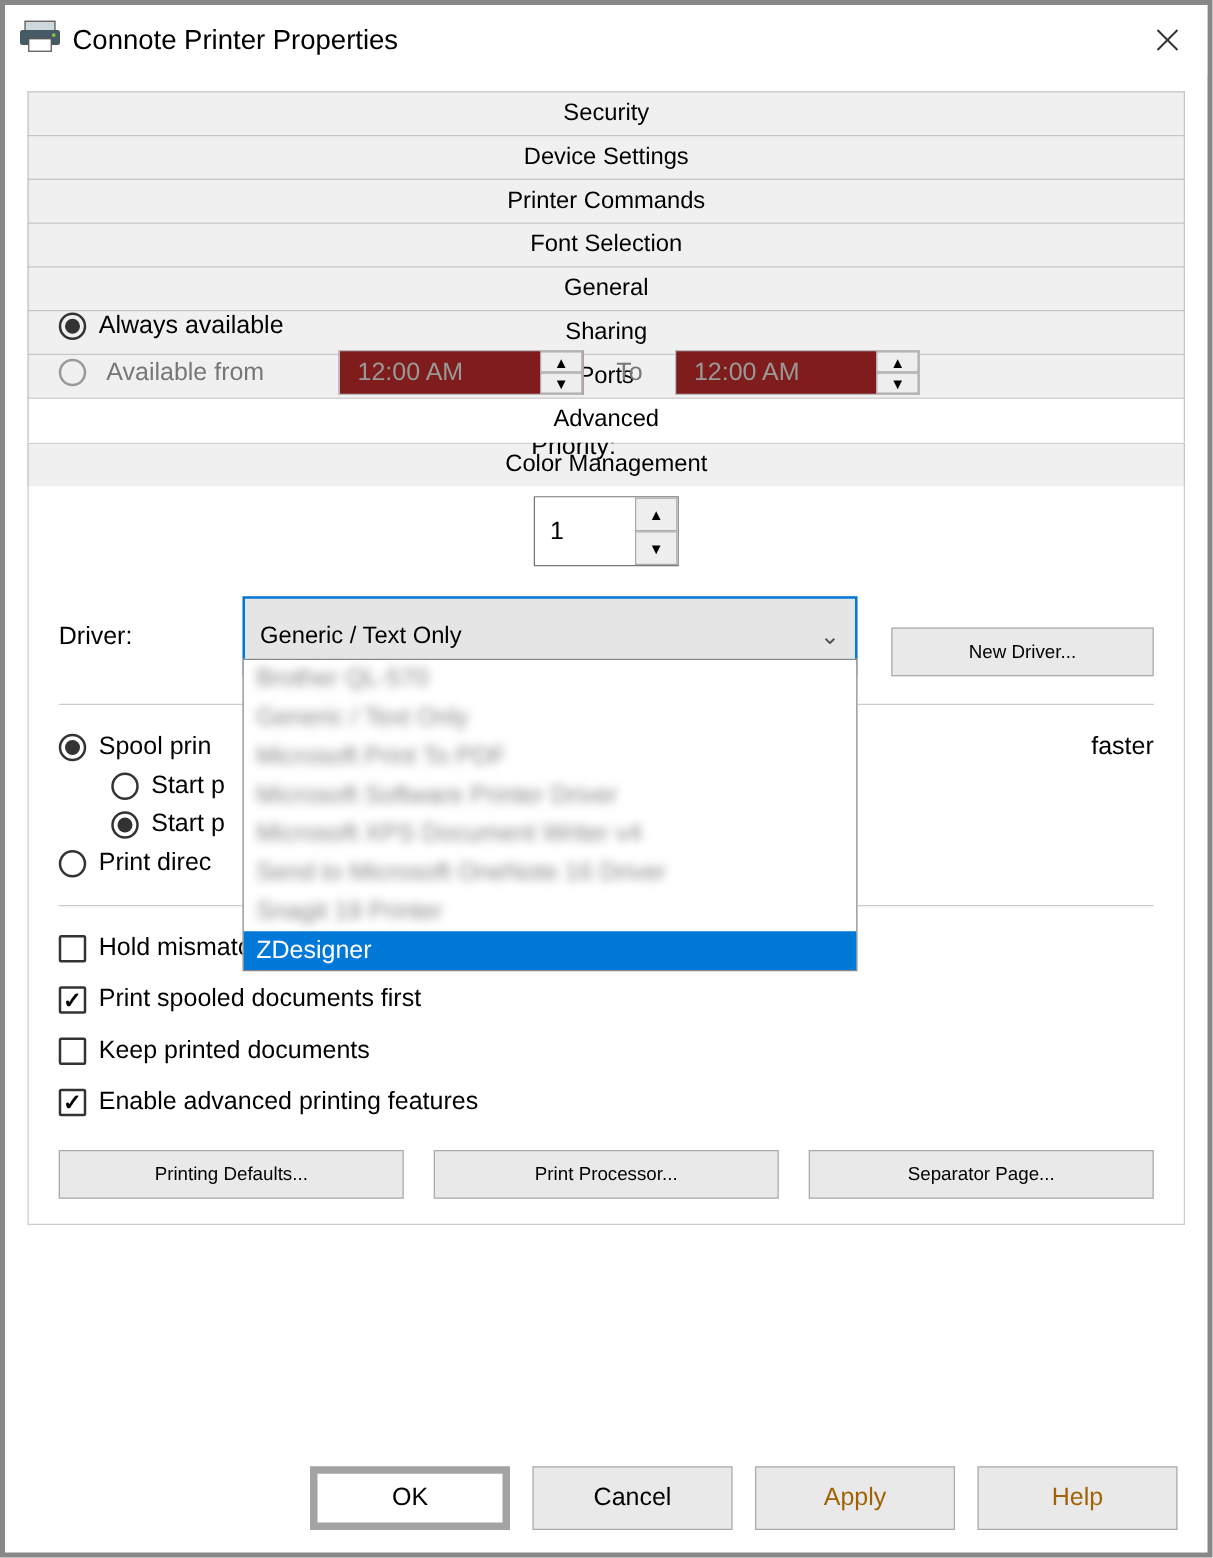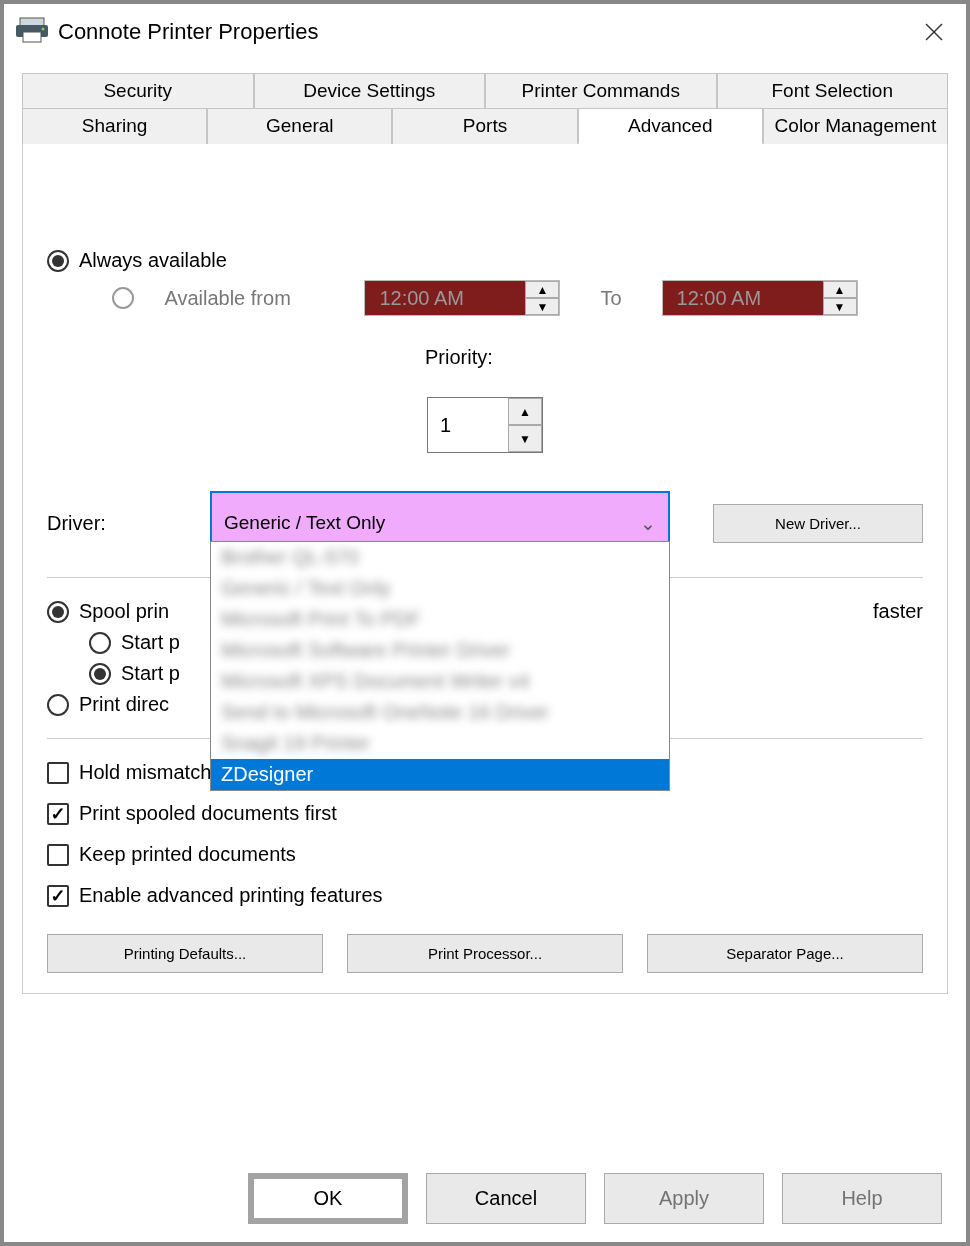--- a/index.html
+++ b/index.html
@@ -38,21 +38,21 @@
     position: relative;
   }
   .tabstrip {
     position: absolute;
     top: -70px;
     left: -1px;
     right: -1px;
     display: flex;
     flex-direction: column;
   }
-  .tabrow { display: flex; }
+  .tabrow { display: flex; flex-direction: column; }
   .tab {
     flex: 1;
     text-align: center;
     padding: 6px 4px;
     background: #f0f0f0;
     border: 1px solid #c5c5c5;
     border-bottom: none;
     font-size: 19px;
     white-space: nowrap;
   }
@@ -99,21 +99,21 @@
     font-size: 12px; padding: 0;
   }
   .prio {
     display: flex; align-items: stretch; border: 1px solid #777; height: 56px;
   }
   .prio input {
     border: none; width: 80px; padding: 0 12px; font-size: 20px;
   }
   .combo {
     position: relative; border: 2px solid #0078d7;
-    background: #f0abfc; height: 64px;
+    background: #e5e5e5; height: 64px;
     display: flex; align-items: center; padding: 0 12px;
   }
   .combo .caret { margin-left: auto; color: #555; }
   .dropdown {
     position: absolute;
     top: 48px; left: -2px; right: -2px;
     border: 1px solid #888;
     background: #fff;
     z-index: 30;
   }
@@ -132,21 +132,21 @@
   .checks .row { margin: 18px 0; }
   .action-row { display: flex; gap: 24px; margin-top: 27px; }
   .action-row .btn { flex: 1; }
   .footer {
     position: absolute; left: 0; right: 0; bottom: 0;
     display: flex; justify-content: flex-end; gap: 18px;
     padding: 18px 24px;
   }
   .footer .btn { width: 160px; padding: 8px 0; font-size: 20px; }
   .footer .btn.default { border: 6px solid #a3a3a3; background: #fff; }
-  .footer .btn.disabled { color: #737373; }
+  .footer .btn.disabled { color: #a16207; }
   .indent { margin-left: 42px; }
 </style>
 </head>
 <body>
 
 <div class="titlebar">
   <span class="printer-icon">
     <svg width="32" height="28" viewBox="0 0 32 28">
       <rect x="4" y="2" width="24" height="8" fill="#cfd8dc" stroke="#555"></rect>
       <rect x="0" y="9" width="32" height="12" rx="2" fill="#455a64"></rect>
@@ -167,36 +167,36 @@
   <div style="height:70px"></div>
   <div class="tabs-area">
     <div class="tabstrip">
       <div class="tabrow">
         <div class="tab">Security</div>
         <div class="tab">Device Settings</div>
         <div class="tab">Printer Commands</div>
         <div class="tab">Font Selection</div>
       </div>
       <div class="tabrow">
+        <div class="tab">General</div>
         <div class="tab">Sharing</div>
-        <div class="tab">General</div>
         <div class="tab">Ports</div>
         <div class="tab active">Advanced</div>
         <div class="tab">Color Management</div>
       </div>
     </div>
 
     <div class="tabcontent">
 
       <div class="row">
         <span class="radio checked"></span>
         <span class="lbl">Always available</span>
       </div>
 
-      <div class="row" style="gap:20px;justify-content:center;">
+      <div class="row" style="gap:6px;">
         <span class="radio disabled"></span>
         <span class="lbl disabled" style="width:180px;">Available from</span>
         <div class="timebox">
           <input disabled="" value="12:00 AM" style="">
           <div class="spin">
             <button>▲</button>
             <button>▼</button>
           </div>
         </div>
         <span class="lbl disabled" style="padding:0 20px;">To</span>
@@ -213,21 +213,21 @@
         <span class="lbl" style="width:120px;">Priority:</span>
         <div class="prio">
           <input value="1" style="">
           <div class="spin">
             <button>▲</button>
             <button>▼</button>
           </div>
         </div>
       </div>
 
-      <div class="row" style="margin-top:38px; gap:43px; align-items:center;">
+      <div class="row" style="margin-top:24px; gap:27px; align-items:flex-end;">
         <span class="lbl" style="width:120px; align-self:center;">Driver:</span>
         <div class="combo" style="flex:1;">
           <span>Generic / Text Only</span>
           <span class="caret">⌄</span>
           <div class="dropdown">
             <div class="opt">Brother QL-570</div>
             <div class="opt">Generic / Text Only</div>
             <div class="opt">Microsoft Print To PDF</div>
             <div class="opt">Microsoft Software Printer Driver</div>
             <div class="opt">Microsoft XPS Document Writer v4</div>

